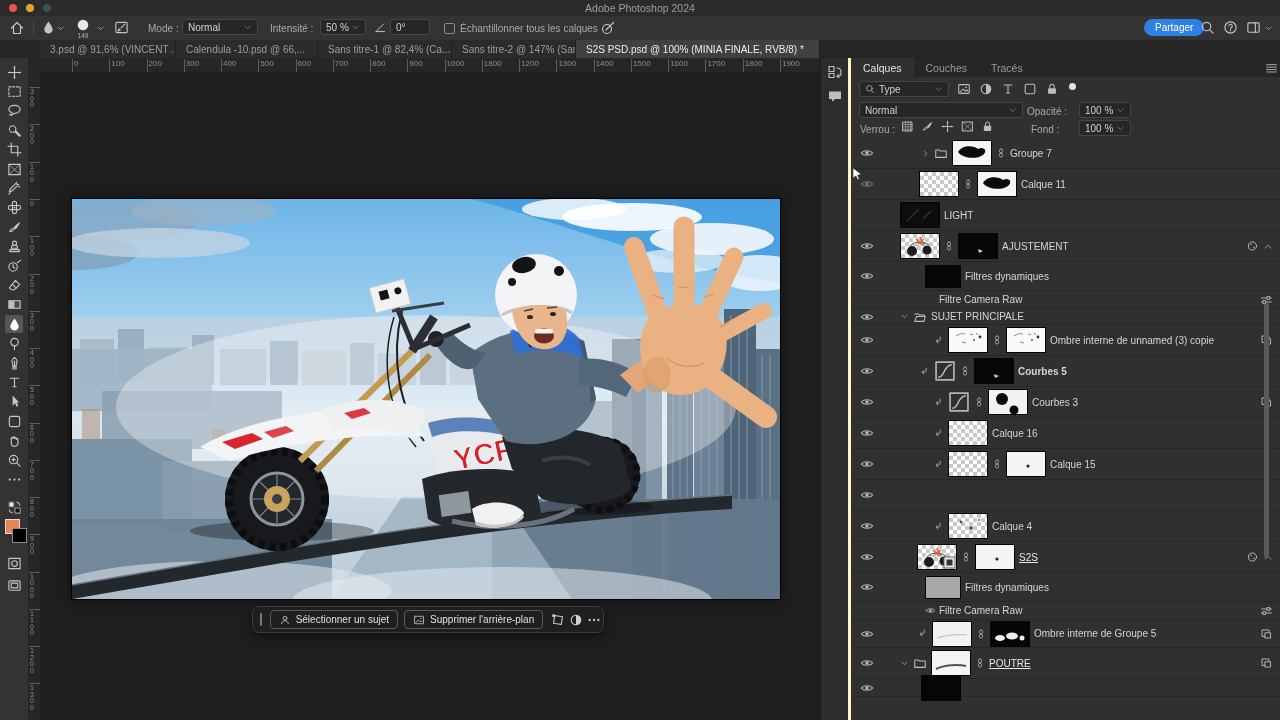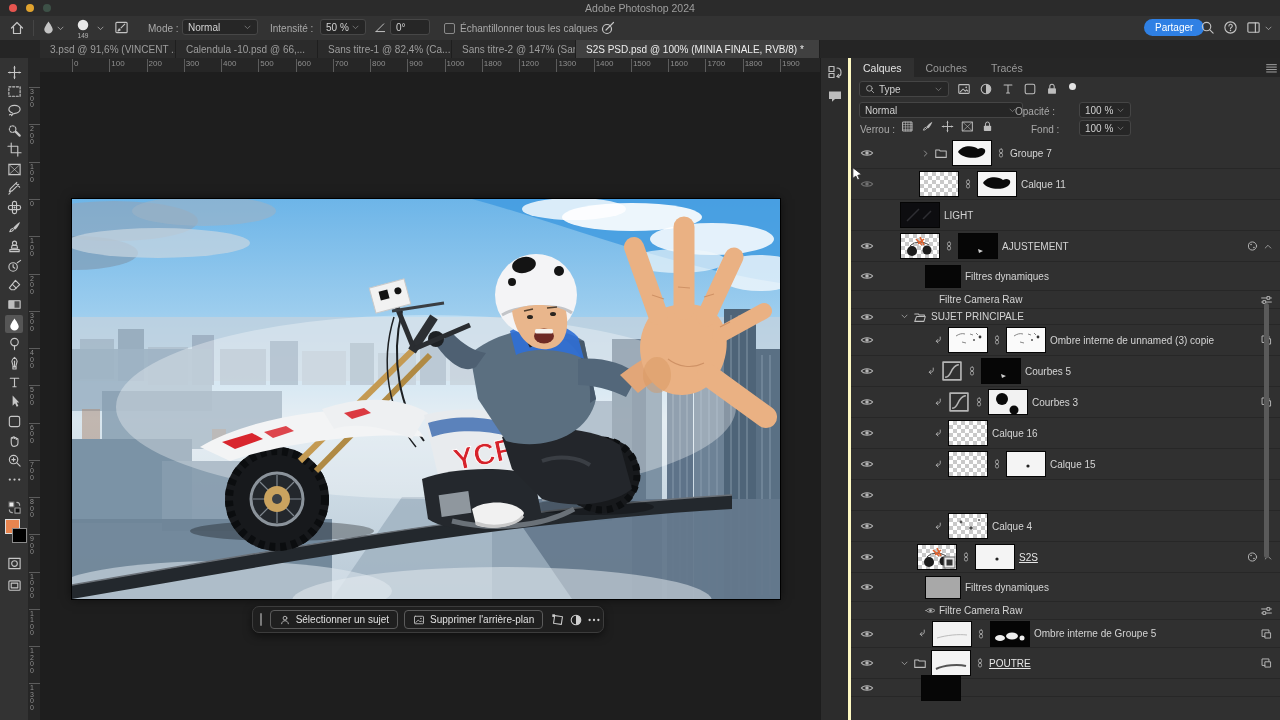--- a/index.html
+++ b/index.html
@@ -750,21 +750,21 @@
     <span class="abs" style="left:218px;top:25px;width:7px;height:7px;border-radius:50%;background:#e3e3e3;"></span>
 
     <div class="pfield" style="left:8px;top:44px;width:164px;">
       <span>Normal</span>
         <span class="chev">
           <svg viewBox="0 0 16 16" width="9" height="9" fill="none" stroke="currentColor" stroke-width="1.2" stroke-linecap="round" stroke-linejoin="round">
             <path d="M3.5 5.5 8 10l4.5-4.5"></path>
           </svg>
         </span>
     </div>
-    <span class="prow-label abs" style="left:164px;top:48px;">Opacité :</span>
+    <span class="prow-label abs" style="left:176px;top:48px;">Opacité :</span>
     <div class="pfield" style="left:228px;top:44px;width:52px;">
       <span>100 %</span>
         <span class="chev">
           <svg viewBox="0 0 16 16" width="9" height="9" fill="none" stroke="currentColor" stroke-width="1.2" stroke-linecap="round" stroke-linejoin="round">
             <path d="M3.5 5.5 8 10l4.5-4.5"></path>
           </svg>
         </span>
     </div>
 
     <span class="prow-label abs" style="left:9px;top:66px;">Verrou :</span>
@@ -1003,21 +1003,21 @@
             </svg>
           </span>
         </div>
         <div class="lrow" style="height: 31px;">
           <span class="leye">
             <svg viewBox="0 0 16 16" width="14" height="14" fill="none" stroke="currentColor" stroke-width="1.2" stroke-linecap="round" stroke-linejoin="round">
               <path d="M1.5 8C4 4.5 12 4.5 14.5 8 12 11.5 4 11.5 1.5 8Z"></path>
               <circle cx="8" cy="8" r="2" fill="currentColor" stroke="none"></circle>
             </svg>
           </span>
-          <span class="lcontent" style="left: 75px;">
+          <span class="lcontent" style="left: 68px; font-weight: bold;">
             <span class="gicon">
               <svg viewBox="0 0 16 16" width="11" height="11" fill="none" stroke="currentColor" stroke-width="1.2" stroke-linecap="round" stroke-linejoin="round">
                 <path d="M10.5 3v3.2c0 1.6-1.3 2.8-3 2.8H5.2"></path>
                 <path d="M7.2 6.4 4.6 9l2.6 2.6"></path>
               </svg>
             </span>
             <span class="thumb" style="width: 22px; height: 22px; border: none; color: rgb(181, 181, 181);">
               <svg viewBox="0 0 16 16" width="22" height="22" fill="none" stroke="currentColor" stroke-width="1.2" stroke-linecap="round" stroke-linejoin="round">
                 <rect x="1.5" y="1.5" width="13" height="13"></rect>
                 <path d="M3.5 12.5C7.5 12.5 7 4.5 12.5 3.5"></path>

